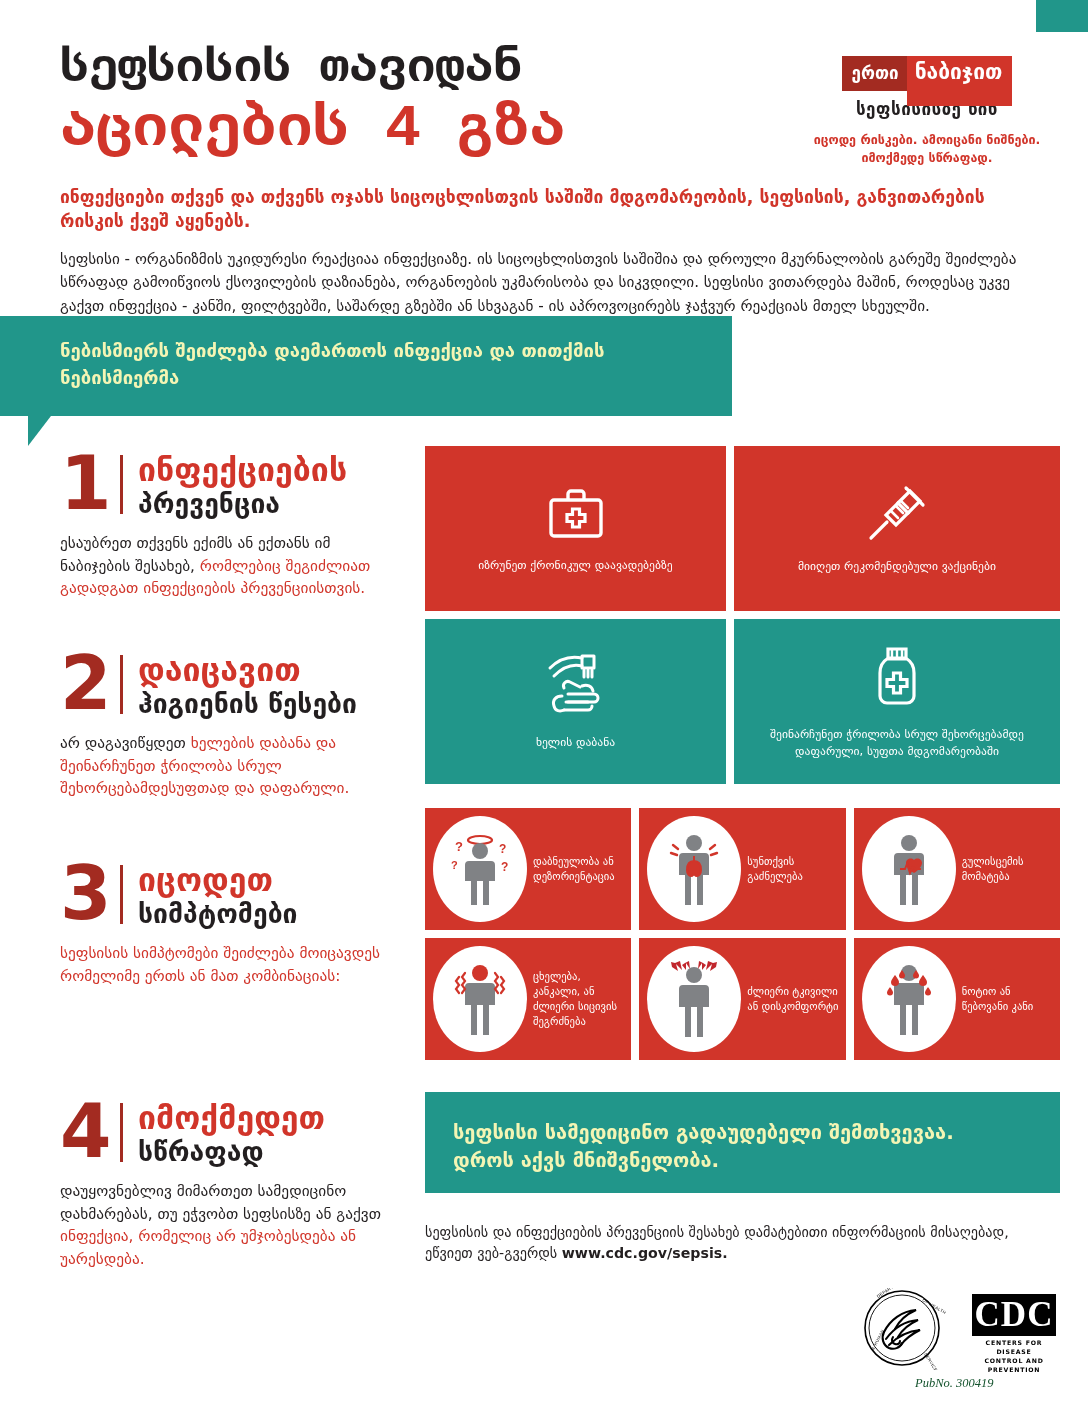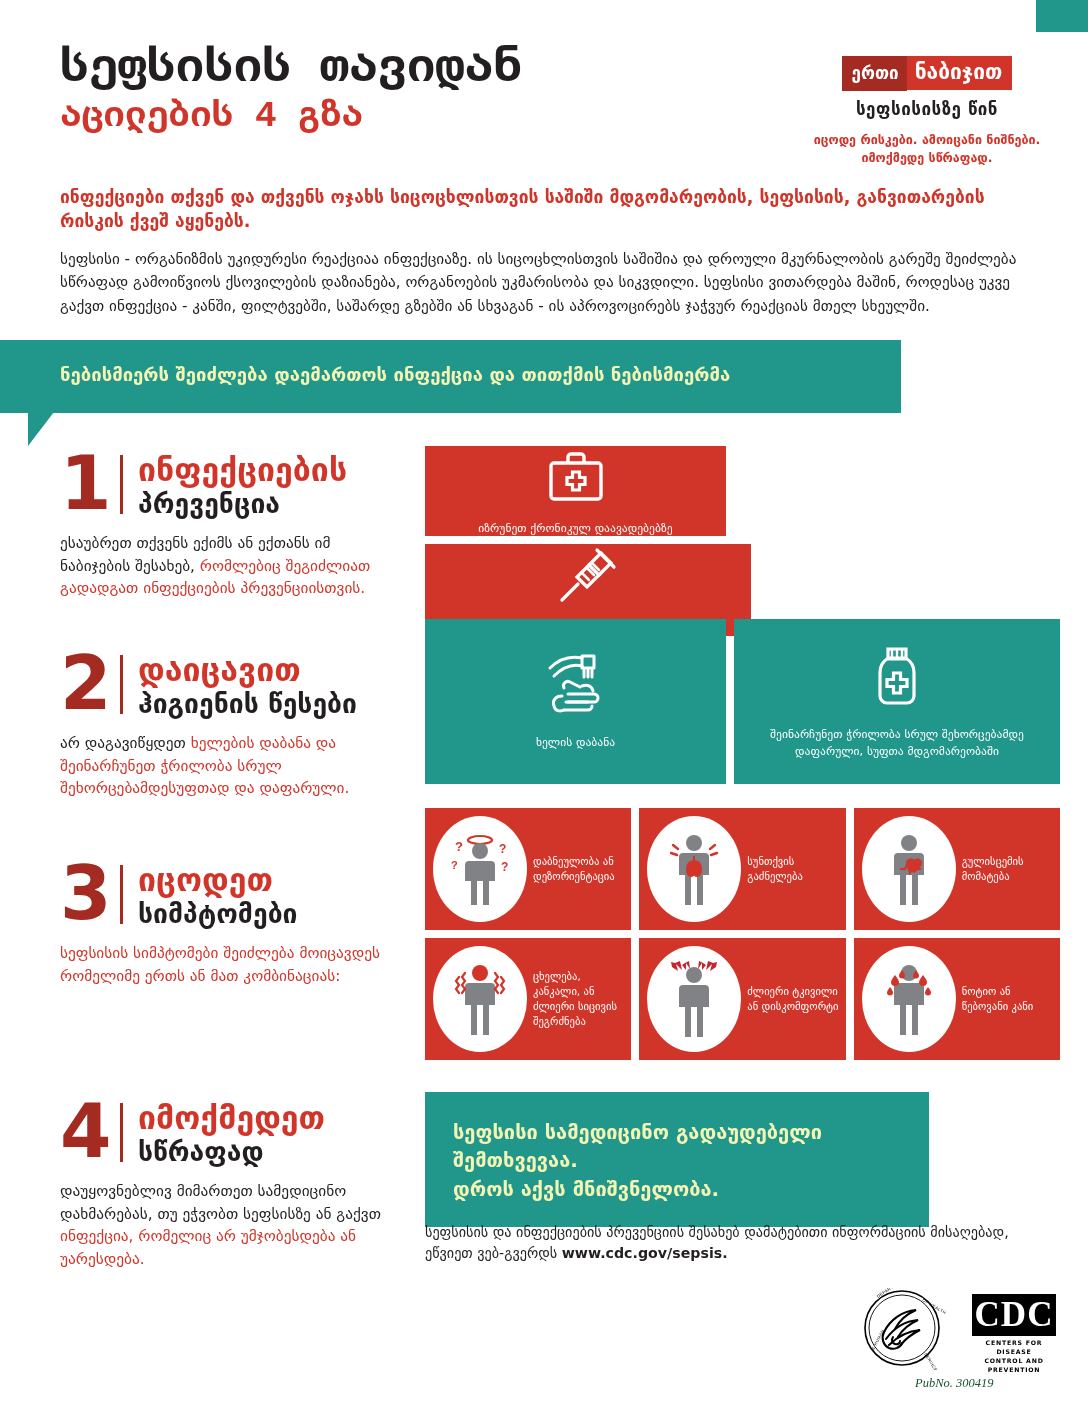--- a/index.html
+++ b/index.html
@@ -45,21 +45,21 @@
   h1.title-1 {
     margin: 0;
     font-size: 48px;
     line-height: 1.04;
     font-weight: bold;
     color: #231f20;
     letter-spacing: 0px;
   }
   h1.title-2 {
     margin: 4px 0 0 0;
-    font-size: 36px;
+    font-size: 60px;
     line-height: 1.04;
     font-weight: bold;
     color: #d1352a;
   }
 
   .logo-block {
     position: absolute;
     left: 752px;
     top: 12px;
     width: 230px;
@@ -79,21 +79,21 @@
     padding: 5px 8px 6px 10px;
     vertical-align: top;
     line-height: 24px;
   }
   .logo-right {
     display: inline-block;
     background: #d1352a;
     color: #ffffff;
     font-size: 21px;
     font-weight: bold;
-    padding: 2px 10px 4px 8px;
+    padding: 2px 10px 20px 8px;
     vertical-align: top;
     line-height: 28px;
     text-align: right;
   }
   .logo-sub {
     margin-top: 7px;
     font-size: 17px;
     font-weight: bold;
     color: #231f20;
     letter-spacing: 0.5px;
@@ -123,23 +123,23 @@
   .intro-body {
     margin: 14px 0 0 0;
     color: #231f20;
     font-size: 15.2px;
     line-height: 1.55;
   }
 
   
   .callout {
     position: absolute;
-    top: 340px;
+    top: 316px;
     left: 0;
-    width: 901px;
+    width: 732px;
     background: #21968a;
     padding: 22px 60px 24px 60px;
     box-sizing: border-box;
   }
   .callout p {
     margin: 0;
     color: #f4f5b4;
     font-size: 18.5px;
     font-weight: bold;
     line-height: 1.45;
@@ -264,24 +264,24 @@
     font-size: 10.6px;
     line-height: 1.42;
     padding-left: 6px;
   }
 
   
   .banner {
     position: absolute;
     left: 425px;
     top: 1092px;
-    width: 504px;
+    width: 635px;
     background: #21968a;
     box-sizing: border-box;
-    padding: 26px 28px 24px 28px;
+    padding: 26px 28px 18px 28px;
   }
   .banner p {
     margin: 0;
     color: #f4f5b4;
     font-size: 20px;
     font-weight: bold;
     line-height: 1.42;
   }
 
   
@@ -416,21 +416,21 @@
       <div class="sec-num">4</div>
       <div class="sec-rule"></div>
       <div class="sec-titles">
         <div class="sec-t1">იმოქმედეთ</div>
         <div class="sec-t2">სწრაფად</div>
       </div>
     </div>
     <div class="sec-body"><span>დაუყოვნებლივ მიმართეთ სამედიცინო დახმარებას, თუ ეჭვობთ სეფსისზე ან გაქვთ </span><span class="hl">ინფექცია, რომელიც არ უმჯობესდება ან უარესდება.</span></div>
   </div>
 
-  <div class="panel" style="left:425px; top:446px; width:635px; height:165px; gap:8px;flex-direction:column;">
+  <div class="panel" style="left:425px; top:446px; width:635px; height:165px; gap:8px;">
     <div class="cellbox red" style="width:301px;">
       <div class="icon-wrap">
         <svg width="62" height="60" viewBox="0 0 62 60">
           <rect x="6" y="17" width="50" height="36" rx="3" fill="none" stroke="#fff" stroke-width="3.4"></rect>
           <path d="M23 17 v-6 a3 3 0 0 1 3-3 h10 a3 3 0 0 1 3 3 v6" fill="none" stroke="#fff" stroke-width="3.4"></path>
           <path d="M27.5 26 h7 v5.5 h5.5 v7 h-5.5 v5.5 h-7 v-5.5 h-5.5 v-7 h5.5 z" fill="none" stroke="#fff" stroke-width="3.2"></path>
         </svg>
       </div>
       <div class="cell-label" style="margin-top:14px;">იზრუნეთ ქრონიკულ დაავადებებზე</div>
     </div>

